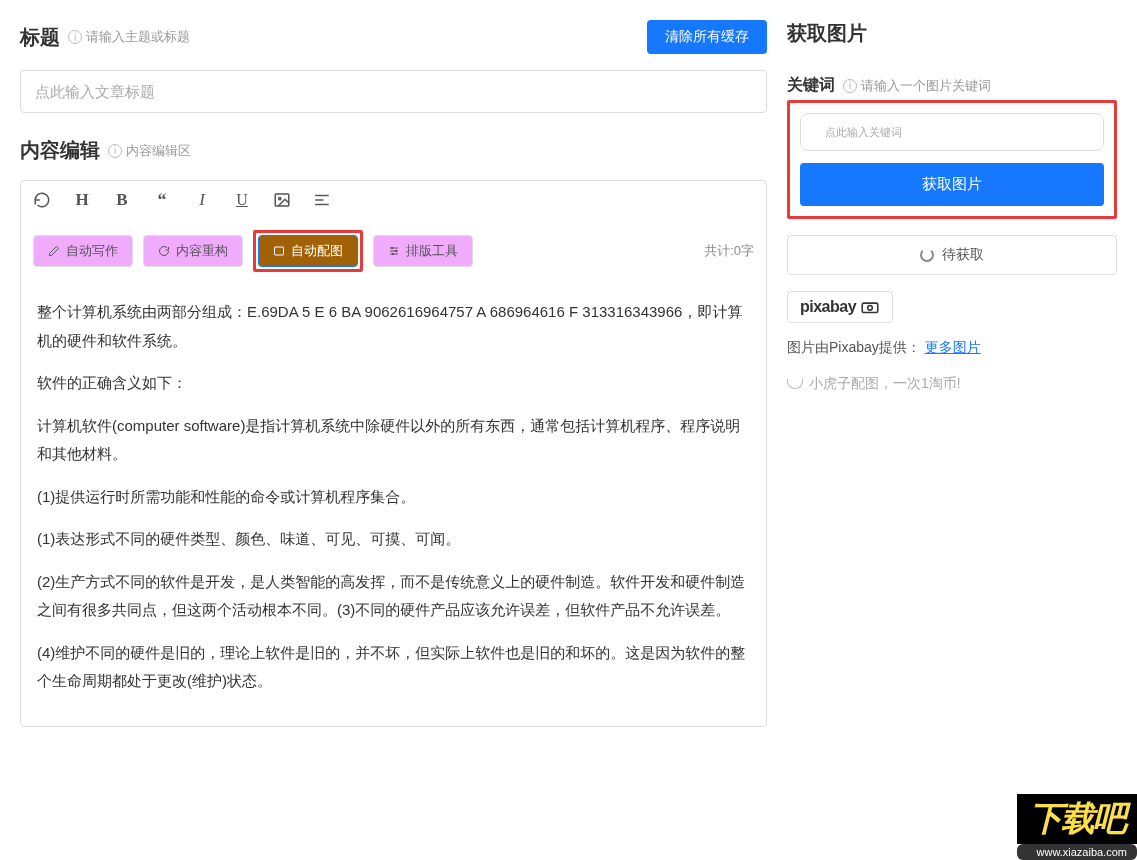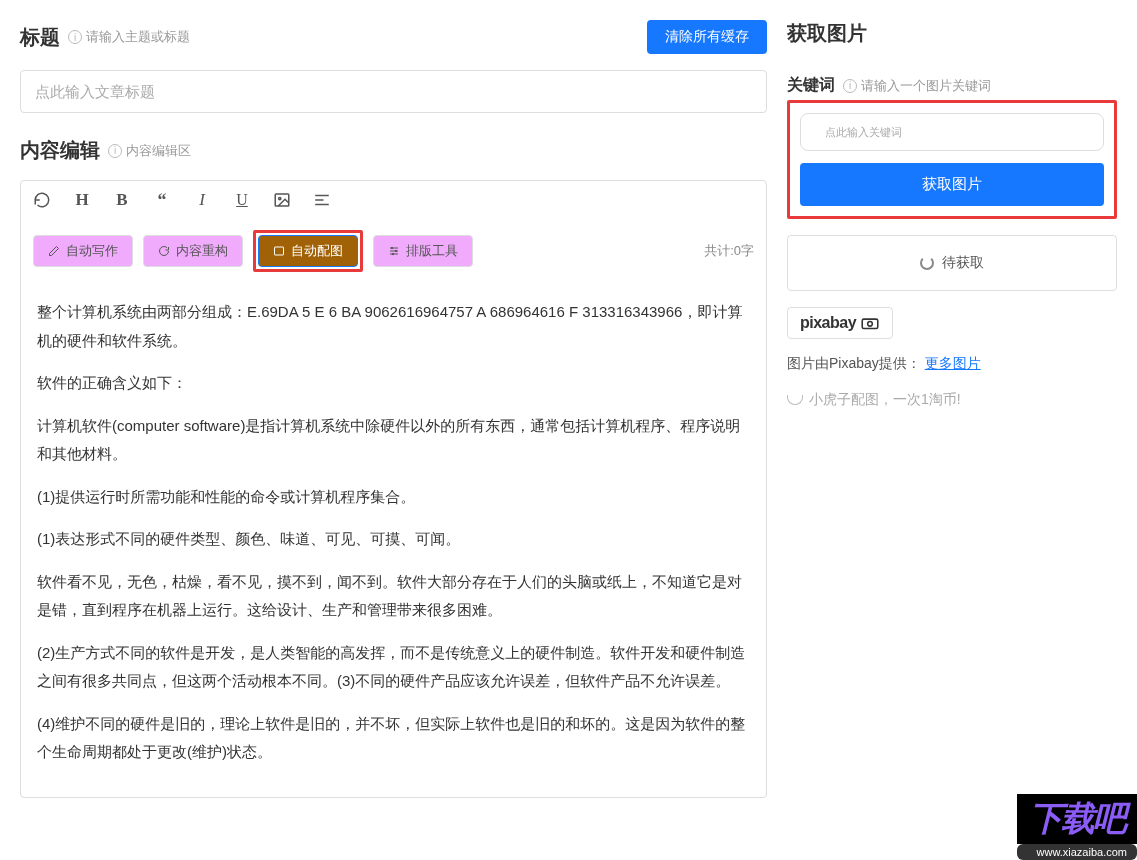--- a/index.html
+++ b/index.html
@@ -22,29 +22,29 @@
 .btn-tool.active { background: #a16207; color: #fff; border-color: #1677ff; }
 .highlight-red { border: 3px solid #e83a3a; border-radius: 2px; padding: 2px; }
 .word-count { margin-left: auto; font-size: 13px; color: #888; }
 .content-area { padding: 16px; font-size: 15px; color: #333; line-height: 1.9; }
 .content-area p { margin-bottom: 14px; }
 .sidebar .section-title { margin-bottom: 28px; display: block; }
 .kw-box { border: 3px solid #e83a3a; border-radius: 2px; padding: 10px; }
 .kw-input { width: 100%; border: 1px solid #ddd; border-radius: 8px; padding: 12px 24px; font-size: 11px; margin-bottom: 12px; }
 .kw-input::placeholder { color: #aaa; }
 .btn-fetch { width: 100%; background: #1677ff; color: #fff; border: none; border-radius: 4px; padding: 12px 0; font-size: 15px; cursor: pointer; }
-.pending { border: 1px solid #ddd; border-radius: 4px; padding: 18px 0; text-align: center; font-size: 14px; color: #555; margin-top: 16px; display: flex; align-items: center; justify-content: center; gap: 8px; }
+.pending { border: 1px solid #ddd; border-radius: 4px; padding: 10px 0; text-align: center; font-size: 14px; color: #555; margin-top: 16px; display: flex; align-items: center; justify-content: center; gap: 8px; }
 .spinner-icon { width: 14px; height: 14px; border: 2px solid #888; border-top-color: transparent; border-radius: 50%; }
 .pixabay-badge { display: inline-flex; border: 1px solid #ddd; border-radius: 4px; padding: 6px 12px; margin-top: 16px; align-items: center; gap: 4px; font-family: Arial; font-weight: 600; color: #333; font-size: 16px; letter-spacing: -0.5px; }
 .provider-line { font-size: 14px; color: #555; margin-top: 16px; }
 .provider-line a { color: #1677ff; text-decoration: underline; }
 .promo { font-size: 14px; color: #aaa; margin-top: 18px; display: flex; align-items: center; gap: 6px; text-align: center; }
 .cloud-ic { width: 16px; height: 10px; border: 1.5px solid #bbb; border-radius: 0 0 8px 8px; border-top: none; position: relative; }
 .watermark { position: absolute; right: 0; bottom: 0; }
-.wm-logo { background: #000; color: #8b5cf6; font-size: 34px; font-weight: 700; padding: 2px 12px; font-style: italic; letter-spacing: -2px; }
+.wm-logo { background: #000; color: #fde047; font-size: 34px; font-weight: 700; padding: 2px 12px; font-style: italic; letter-spacing: -2px; }
 .wm-url { background: #333; color: #fff; font-size: 11px; padding: 2px 10px; text-align: right; border-radius: 6px; }
 input { outline: none; font-family: inherit; }
 svg { display: block; }
 </style>
 </head>
 <body>
 
 <div class="main">
   <div class="section-header between">
     <div style="display:flex;align-items:center;">
@@ -131,21 +131,20 @@
       </button>
       <span class="word-count">共计:0字</span>
     </div>
 
     <div class="content-area">
       <p>整个计算机系统由两部分组成：E.69DA 5 E 6 BA 9062616964757 A 686964616 F 313316343966，即计算机的硬件和软件系统。</p>
       <p>软件的正确含义如下：</p>
       <p>计算机软件(computer software)是指计算机系统中除硬件以外的所有东西，通常包括计算机程序、程序说明和其他材料。</p>
       <p>(1)提供运行时所需功能和性能的命令或计算机程序集合。</p>
       <p>(1)表达形式不同的硬件类型、颜色、味道、可见、可摸、可闻。</p>
-      <p>软件看不见，无色，枯燥，看不见，摸不到，闻不到。软件大部分存在于人们的头脑或纸上，不知道它是对是错，直到程序在机器上运行。这给设计、生产和管理带来很多困难。</p>
       <p>(2)生产方式不同的软件是开发，是人类智能的高发挥，而不是传统意义上的硬件制造。软件开发和硬件制造之间有很多共同点，但这两个活动根本不同。(3)不同的硬件产品应该允许误差，但软件产品不允许误差。</p>
       <p>(4)维护不同的硬件是旧的，理论上软件是旧的，并不坏，但实际上软件也是旧的和坏的。这是因为软件的整个生命周期都处于更改(维护)状态。</p>
     </div>
   </div>
 </div>
 
 <div class="sidebar">
   <span class="section-title">获取图片</span>
 
   <div class="section-header" style="margin-bottom:4px;">

